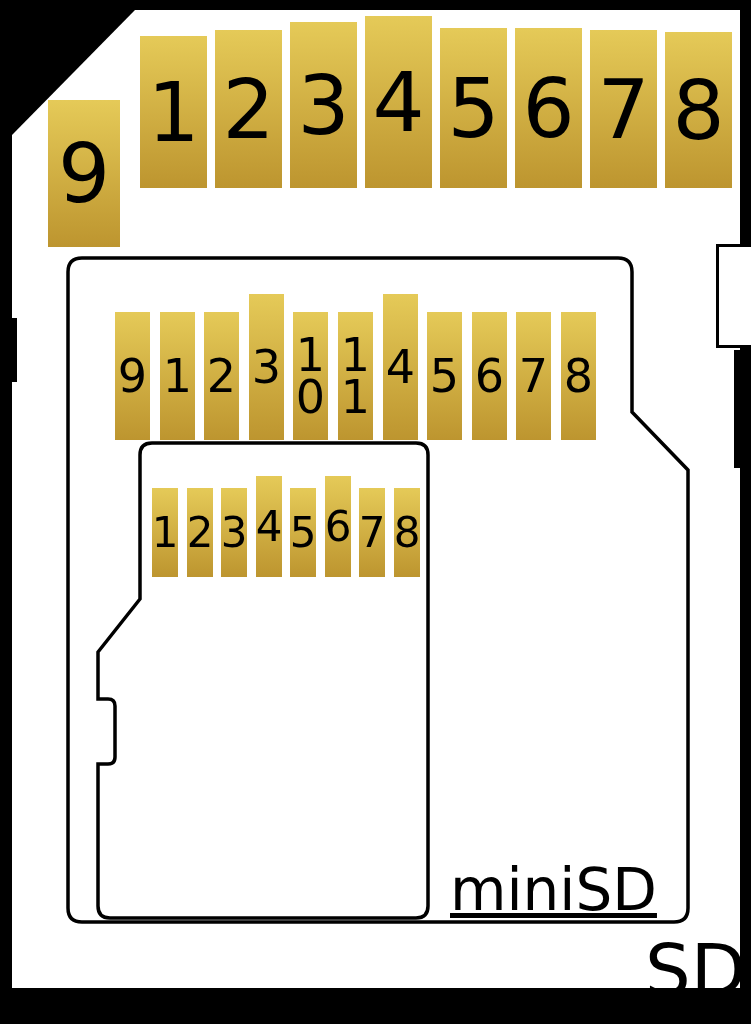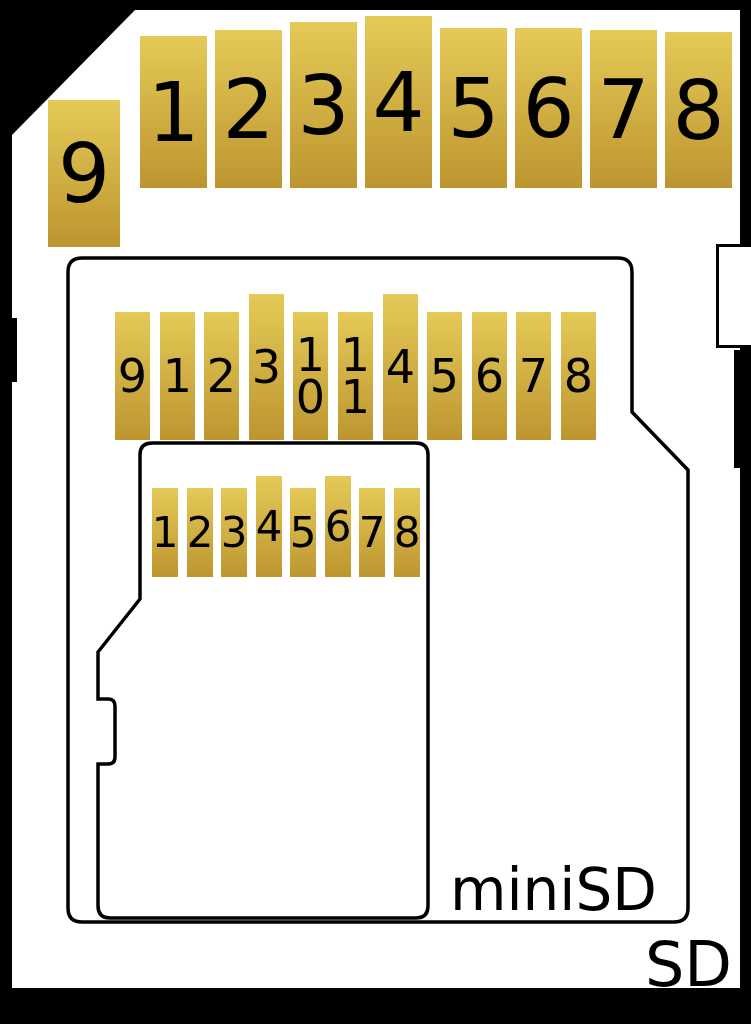--- a/index.html
+++ b/index.html
@@ -57,22 +57,22 @@
   .mini-pin-label{font-size:46px;line-height:0.92;}
   .stacked{white-space:pre-line;text-align:center;}
   .up{width:26px;top:488px;height:89px}
   .up.tall{top:476px;height:101px}
   .up1{left:152px}.up2{left:187px}.up3{left:221px}.up4{left:256px}
   .up5{left:290px}.up6{left:325px}.up7{left:359px}.up8{left:394px}
   .micro-pin-label{font-size:42px;}
   
   .name-label{position:absolute;color:var(--label_text,#000);}
   .microsd-label{left:133px;top:818px;font-size:58px;}
-  .minisd-label{left:450px;top:856px;font-size:58px;}
-  .sd-label{left:645px;top:928px;font-size:62px;text-align:right;}
+  .minisd-label{left:450px;top:856px;font-size:58px;text-decoration:underline;}
+  .sd-label{left:645px;top:928px;font-size:72px;text-align:right;}
 </style>
 </head>
 <body>
 
 <div class="stage">
 
   <div class="card-body"></div>
 
   <div class="lock-tab"></div>
   <div class="lock-bar"></div>

